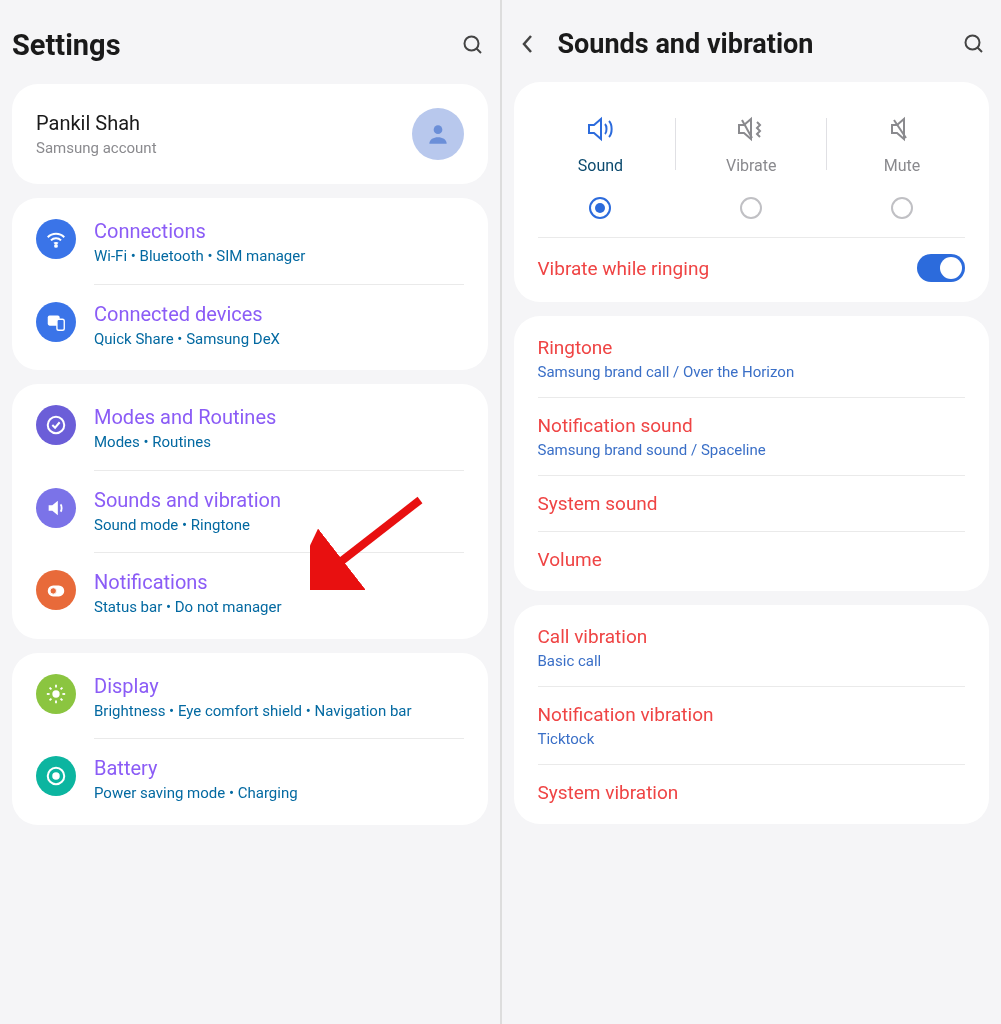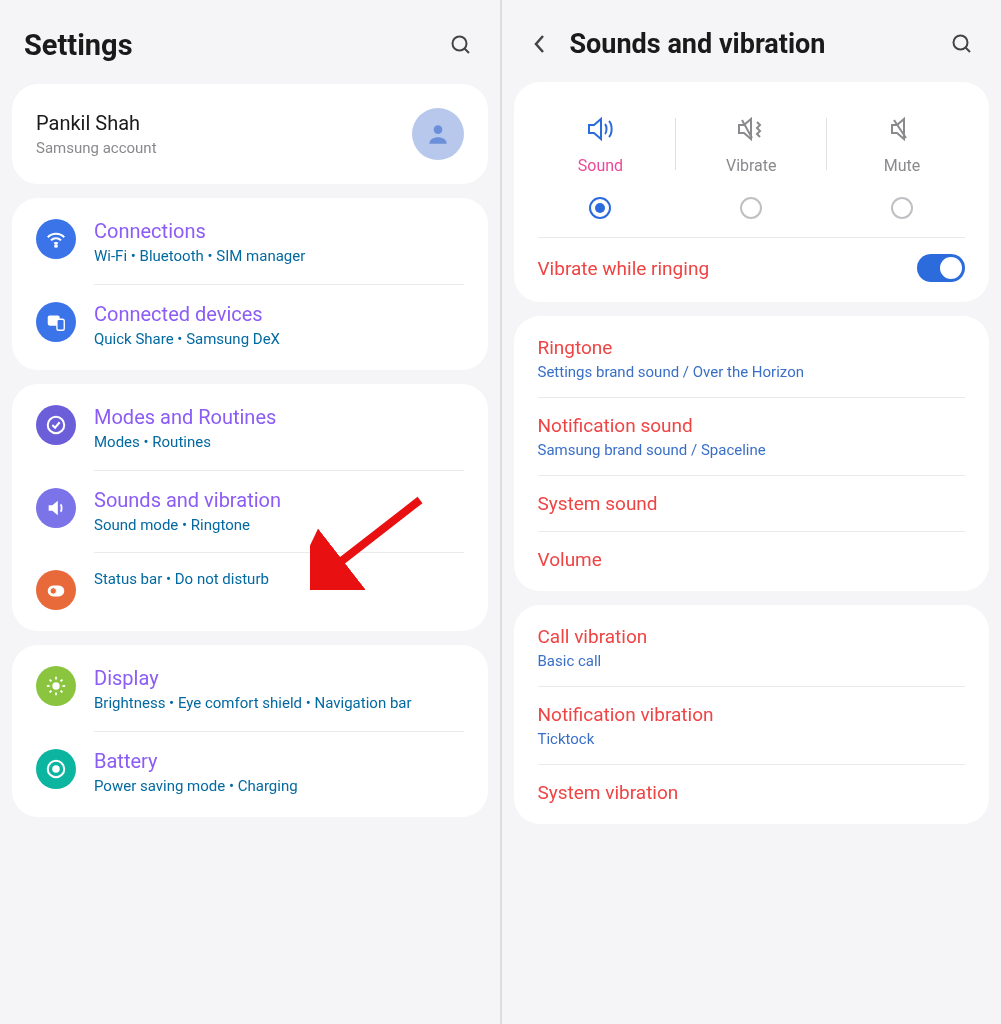--- a/index.html
+++ b/index.html
@@ -1,18 +1,18 @@
 <!DOCTYPE html>
 <html><head>
 <meta charset="utf-8">
 <style>
 * { margin: 0; padding: 0; box-sizing: border-box; font-family: -apple-system, BlinkMacSystemFont, 'Segoe UI', Roboto, sans-serif; }
 body { background: #ddd; display: flex; gap: 2px; width: 1001px; height: 1024px; }
 .pane { flex: 1; background: #f5f5f7; overflow: hidden; position: relative; }
-.header { display: flex; align-items: center; padding: 28px 24px 22px; justify-content: center; }
+.header { display: flex; align-items: center; padding: 28px 12px 22px; justify-content: center; }
 .header-title { font-size: 29px; font-weight: 700; color: #1a1a1a; flex: 1; }
 .back-btn { width: 26px; height: 26px; display: flex; align-items: center; justify-content: center; margin-right: 18px; cursor: pointer; }
 .search-btn { width: 30px; height: 30px; display: flex; align-items: center; justify-content: center; cursor: pointer; }
 
 .card { background: #fff; border-radius: 26px; margin: 0 12px 14px; padding: 4px 0; }
 
 .account-row { display: flex; align-items: center; padding: 20px 24px; cursor: pointer; }
 .account-text { flex: 1; }
 .account-name { font-size: 20px; color: #1a1a1a; margin-bottom: 4px; font-weight: 400; }
 .account-sub { font-size: 15px; color: #8a8a8e; }
@@ -32,21 +32,21 @@
 .ic-sound { background: #7b73e8; }
 .ic-notif { background: #e86a3a; }
 .ic-display { background: #8bc540; }
 .ic-battery { background: #0cb5a0; }
 
 
 .mode-selector { display: flex; padding: 28px 12px 18px; }
 .mode-item { flex: 1; display: flex; flex-direction: column; align-items: center; gap: 12px; cursor: pointer; position: relative; }
 .mode-icon { height: 30px; display: flex; align-items: center; justify-content: center; }
 .mode-label { font-size: 16px; }
-.mode-item.active .mode-label { color: #ec4899; }
+.mode-item.active .mode-label { color: #0c4a6e; }
 .mode-item:not(.active) .mode-label { color: #8a8a8e; }
 .mode-radio { width: 22px; height: 22px; border-radius: 50%; border: 2px solid #c0c0c4; margin-top: 10px; }
 .mode-item.active .mode-radio { border-color: #2c6bdc; position: relative; }
 .mode-item.active .mode-radio::after { content: ''; position: absolute; width: 10px; height: 10px; background: #2c6bdc; border-radius: 50%; top: 4px; left: 4px; }
 .mode-divider { width: 1px; background: #e0e0e4; height: 52px; align-self: flex-start; margin-top: 4px; }
 
 .divider-full { height: 1px; background: #eaeaea; margin: 0 24px; }
 
 .list-row { padding: 16px 24px; cursor: pointer; display: flex; align-items: center; }
 .list-row-text { flex: 1; }
@@ -149,21 +149,22 @@
     </div>
     <div class="divider"></div>
     <div class="setting-row">
       <div class="setting-icon ic-notif">
         <svg width="22" height="22" viewBox="0 0 24 24" fill="#fff">
             <rect x="3" y="7" width="18" height="12" rx="6"></rect>
             <circle cx="9" cy="13" r="3.5" fill="#e86a3a" stroke="#fff" stroke-width="1"></circle>
           </svg>
       </div>
       <div class="setting-text">
-        <div class="setting-sub">Status bar • Do not disturb</div>
+        <div class="setting-title">Notifications</div>
+        <div class="setting-sub">Status bar • Do not manager</div>
       </div>
     </div>
   </div>
 
   <div class="card">
     <div class="setting-row">
       <div class="setting-icon ic-display">
         <svg width="22" height="22" viewBox="0 0 24 24" fill="#fff">
             <circle cx="12" cy="12" r="4"></circle>
             <g stroke="#fff" stroke-width="2">
@@ -269,21 +270,21 @@
         <div class="list-title">Vibrate while ringing</div>
       </div>
       <div class="toggle"></div>
     </div>
   </div>
 
   <div class="card">
     <div class="list-row">
       <div class="list-row-text">
         <div class="list-title">Ringtone</div>
-        <div class="list-sub">Settings brand sound / Over the Horizon</div>
+        <div class="list-sub">Samsung brand call / Over the Horizon</div>
       </div>
     </div>
     <div class="divider-full"></div>
     <div class="list-row">
       <div class="list-row-text">
         <div class="list-title">Notification sound</div>
         <div class="list-sub">Samsung brand sound / Spaceline</div>
       </div>
     </div>
     <div class="divider-full"></div>

